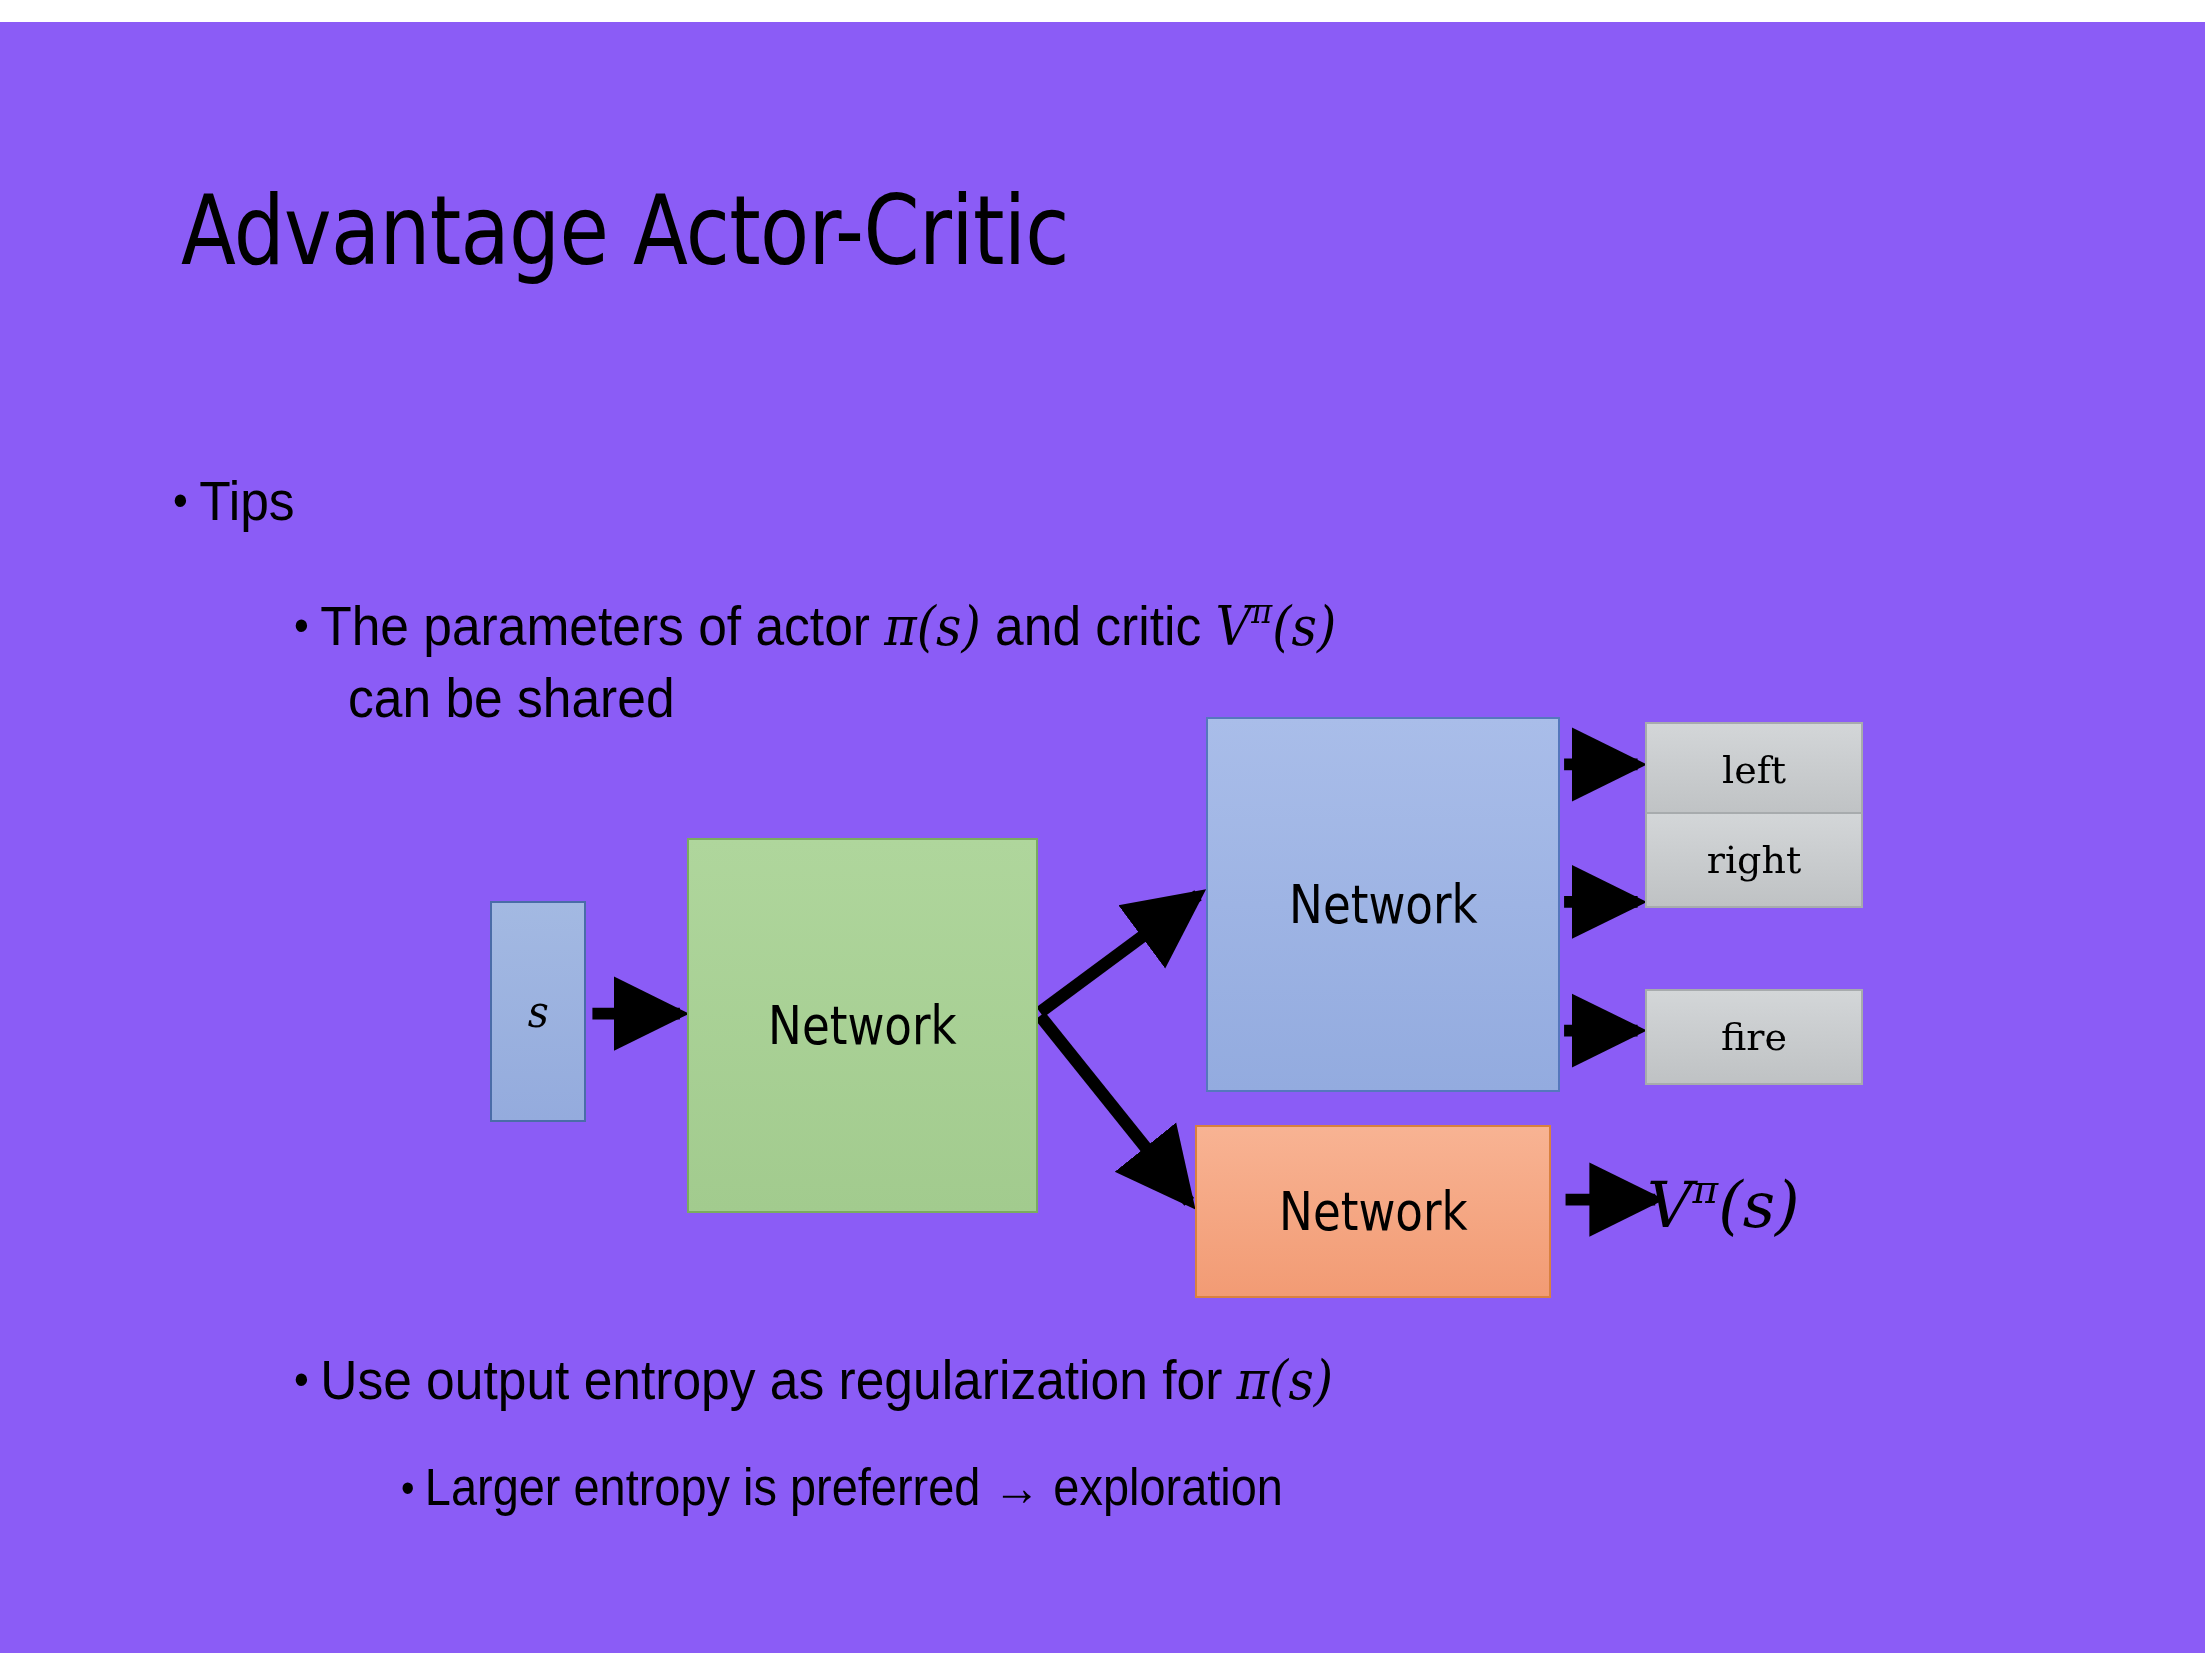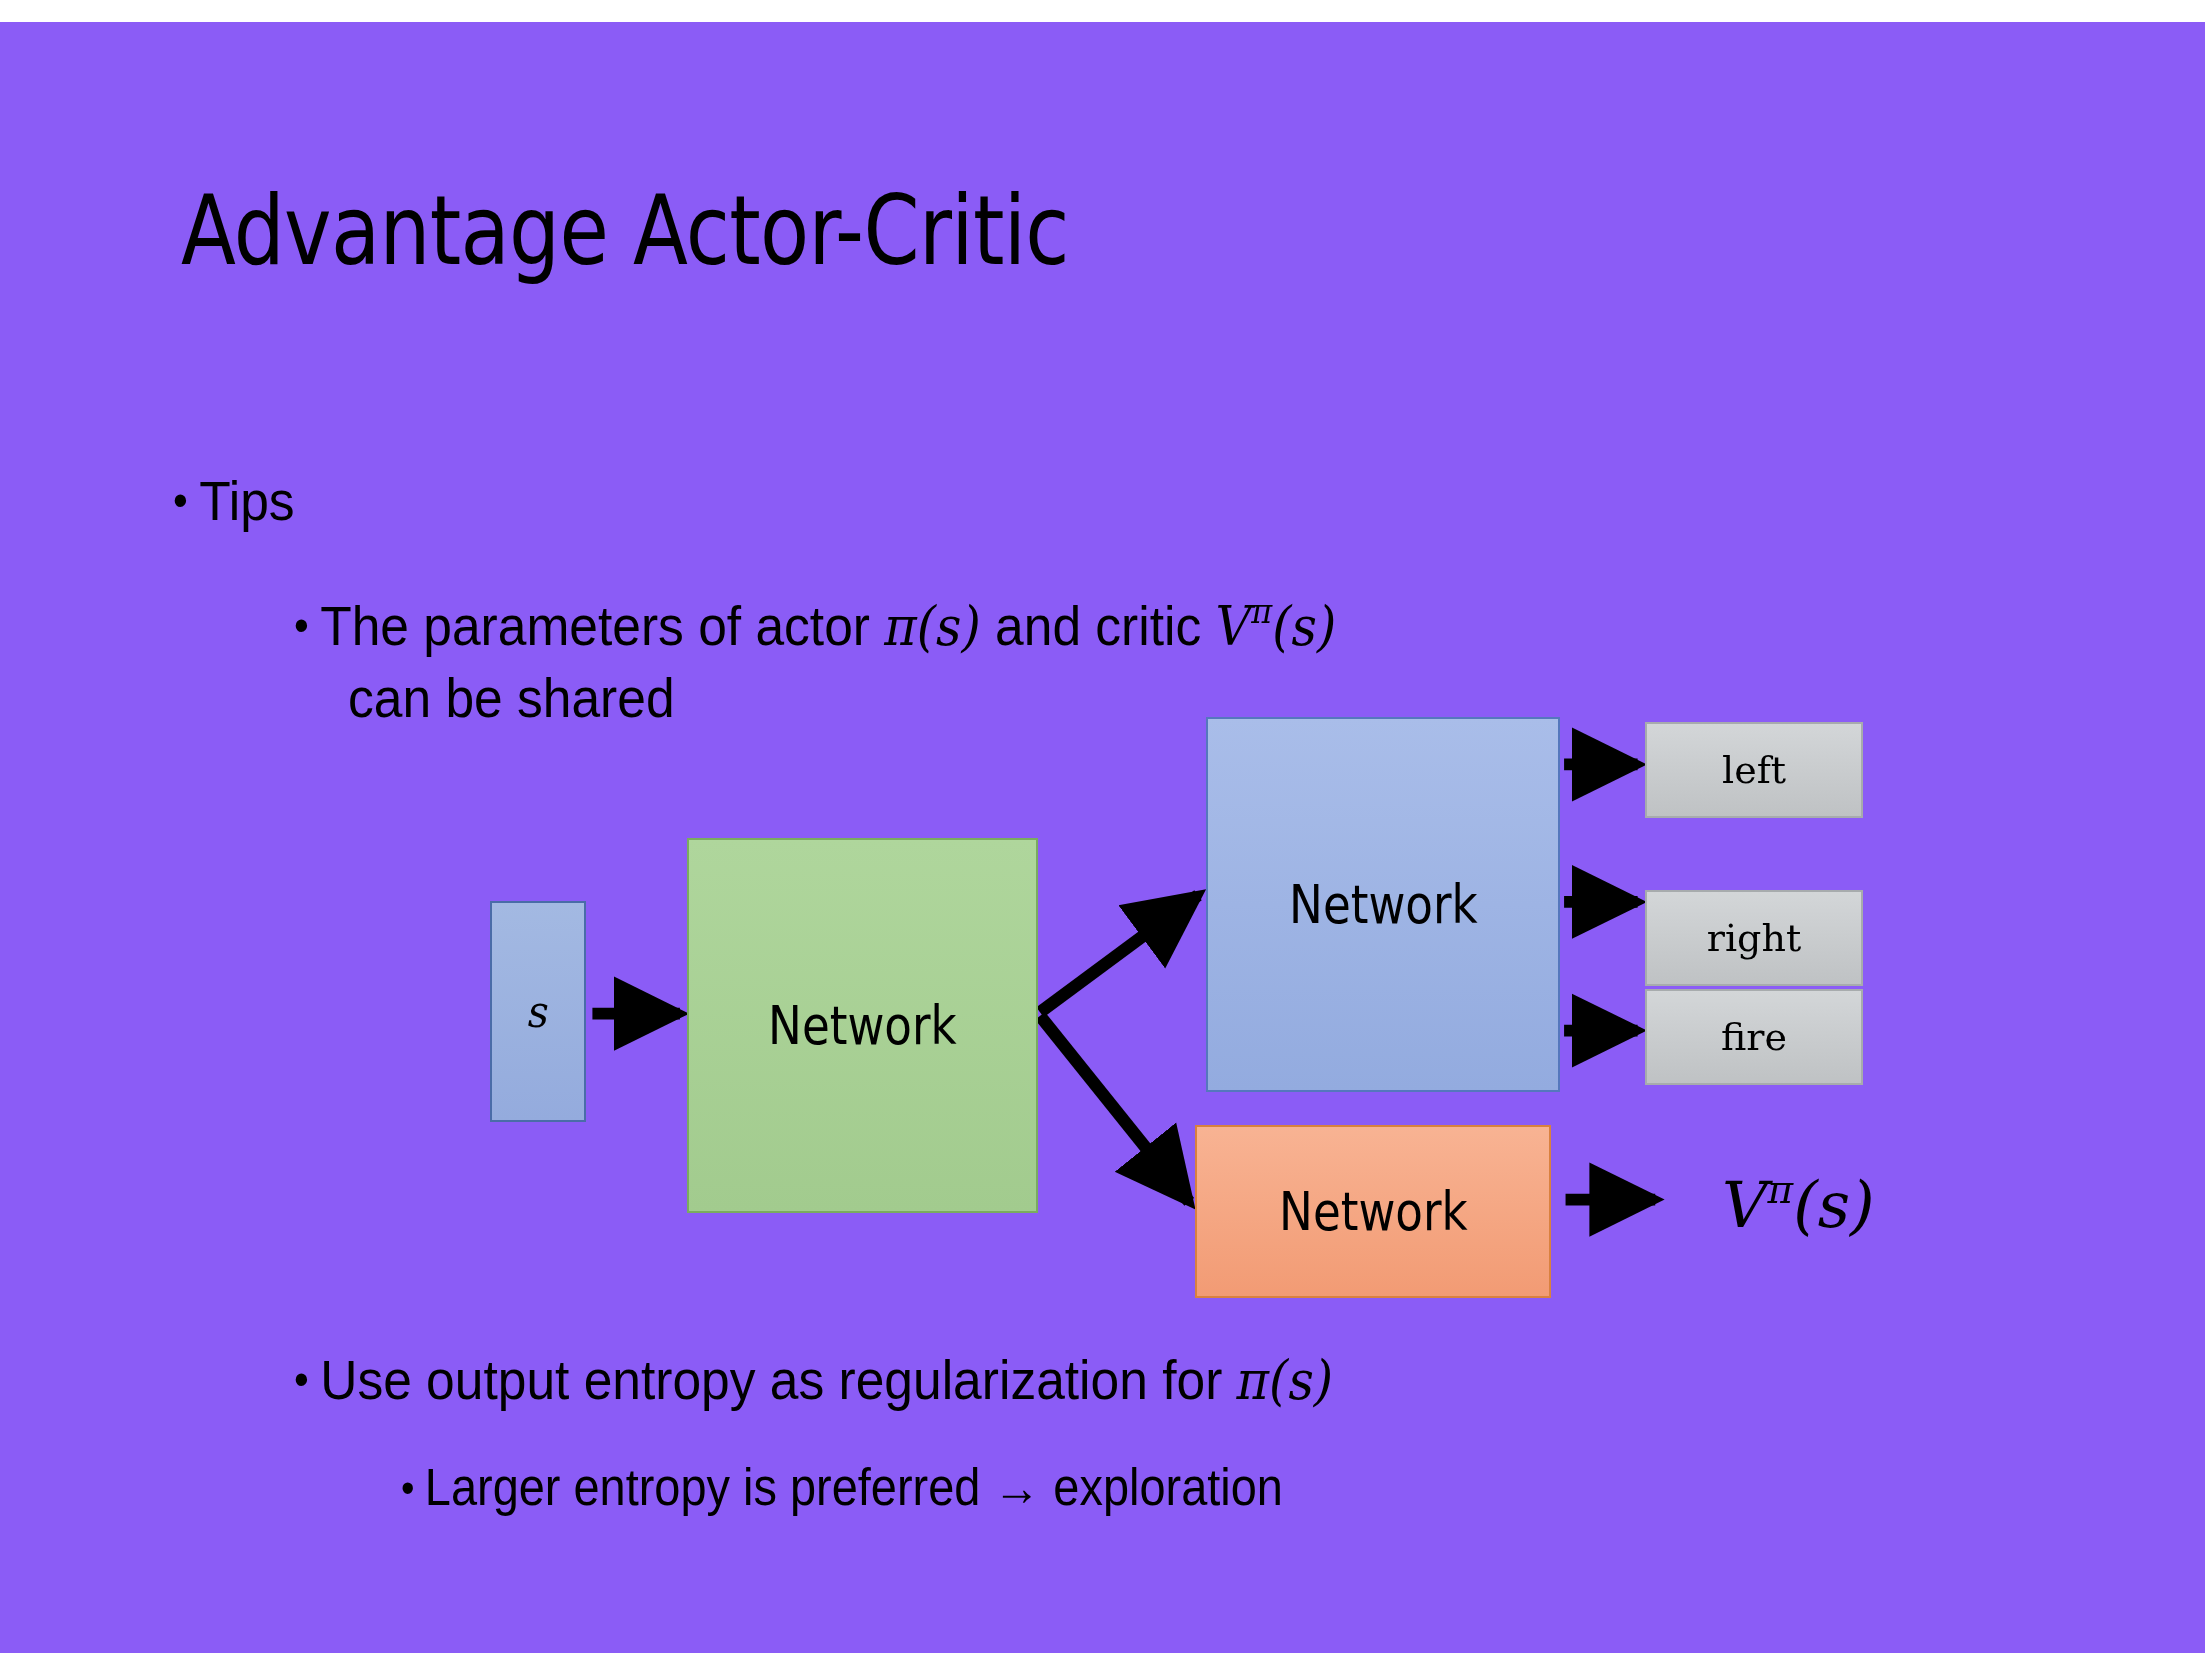--- a/index.html
+++ b/index.html
@@ -123,26 +123,26 @@
   }
   .box-out {
     width: 218px; height: 96px;
     background: linear-gradient(180deg, #d3d6d8 0%, #bfc2c4 100%);
     border: 2.2px solid #a7abad;
     font-family: "DejaVu Serif", "Liberation Serif", serif;
     font-size: 38px;
   }
   .box-out span { transform: none; }
   .out-left  { left: 1645px; top: 700px; }
-  .out-right { left: 1645px; top: 868px; }
+  .out-right { left: 1645px; top: 790px; }
   .out-fire  { left: 1645px; top: 967px; }
 
   .vpi-label {
     position: absolute;
-    left: 1722px;
+    left: 1647px;
     top: 1145px;
     font-family: "DejaVu Serif", "Liberation Serif", serif;
     font-style: italic;
     font-size: 63px;
     color: #000000;
     white-space: nowrap;
   }
 </style>
 </head>
 <body>

